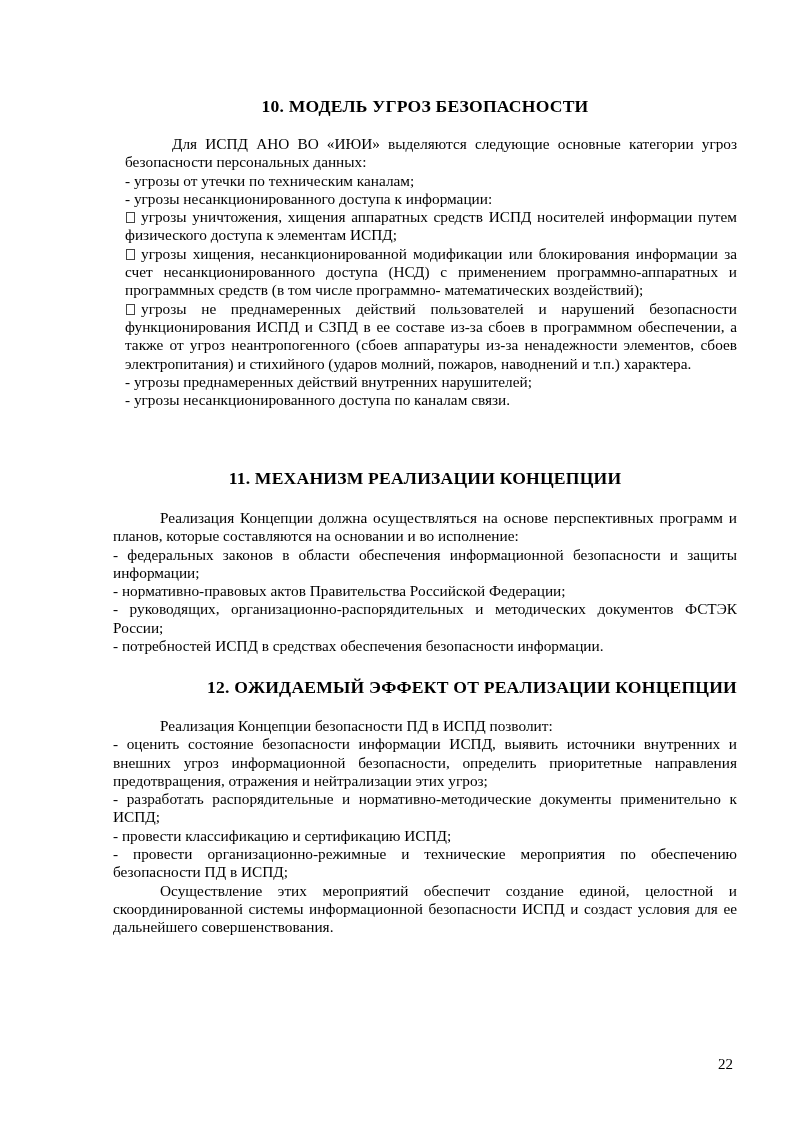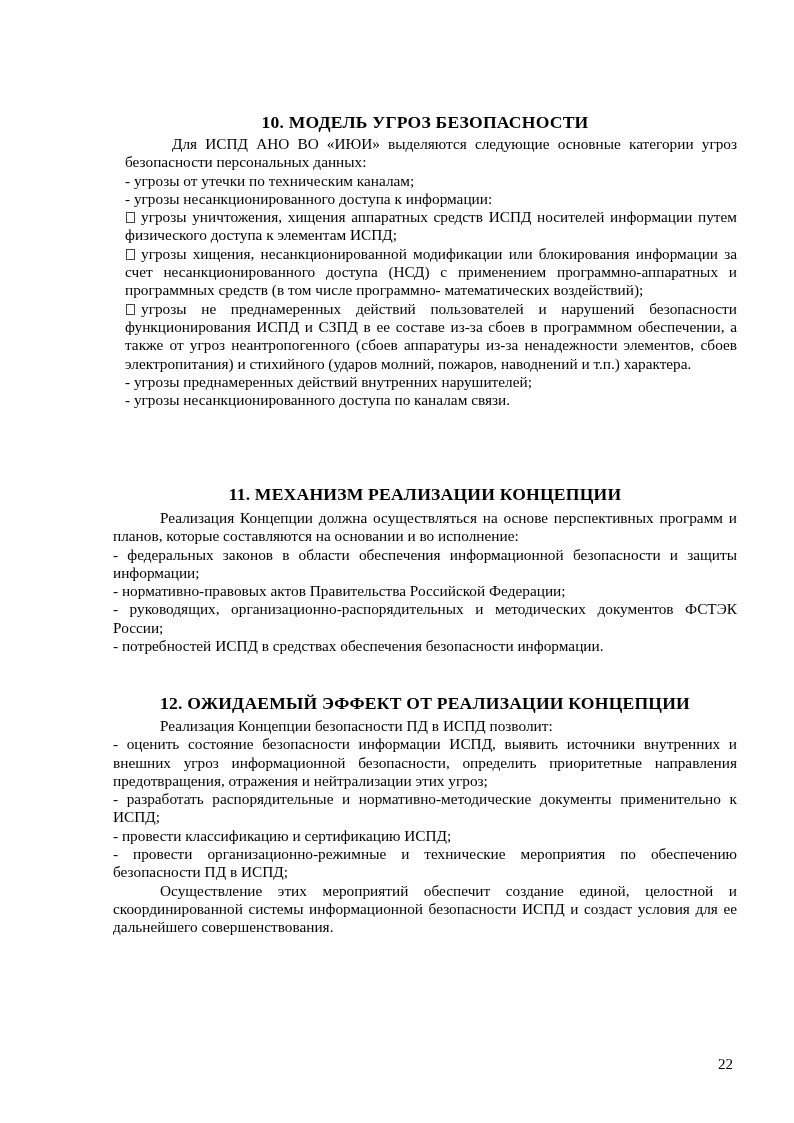--- a/index.html
+++ b/index.html
@@ -4,30 +4,30 @@
 <style>
   html, body { margin: 0; padding: 0; background: #ffffff; }
   body { width: 794px; height: 1123px; position: relative; overflow: hidden; }
   .page {
     position: absolute; left: 113px; top: 0; width: 624px;
     font-family: "Liberation Serif", serif; font-size: 15.3px; color: #000;
     line-height: 18.3px;
   }
   h2 {
     font-family: "Liberation Serif", serif; font-weight: bold; font-size: 17.6px;
-    text-align: center; margin: 16px; letter-spacing: 0.2px; line-height: 20px;
+    text-align: center; margin: 0; letter-spacing: 0.2px; line-height: 20px;
   }
   p { margin: 0; text-align: justify; text-align-last: left; }
   p.indent { text-indent: 47px; }
   .box { display: inline-block; width: 9px; height: 11px; border: 1px solid #444; vertical-align: -1px; margin-right: 6px; margin-left: 1px; box-sizing: border-box; }
   .sec1 { position: absolute; top: 96px; left: 0; right: 0; }
   .sec1-body { position: absolute; top: 135px; left: 0; right: 0; margin-left: 12px; }
   .sec2 { position: absolute; top: 468px; left: 0; right: 0; }
   .sec2-body { position: absolute; top: 509px; left: 0; right: 0; }
-  .sec3 { position: absolute; top: 677px; left: 0; right: 0; }
+  .sec3 { position: absolute; top: 677px; left: 0; right: 0; text-align: right; }
   .sec3-body { position: absolute; top: 717px; left: 0; right: 0; }
   .page-number { position: absolute; left: 718px; top: 1056px; font-family: "Liberation Serif", serif; font-size: 15px; }
 </style>
 </head>
 <body>
 
 <div class="page">
 
   <h2 class="sec1">10. МОДЕЛЬ УГРОЗ БЕЗОПАСНОСТИ</h2>
   <div class="sec1-body">

